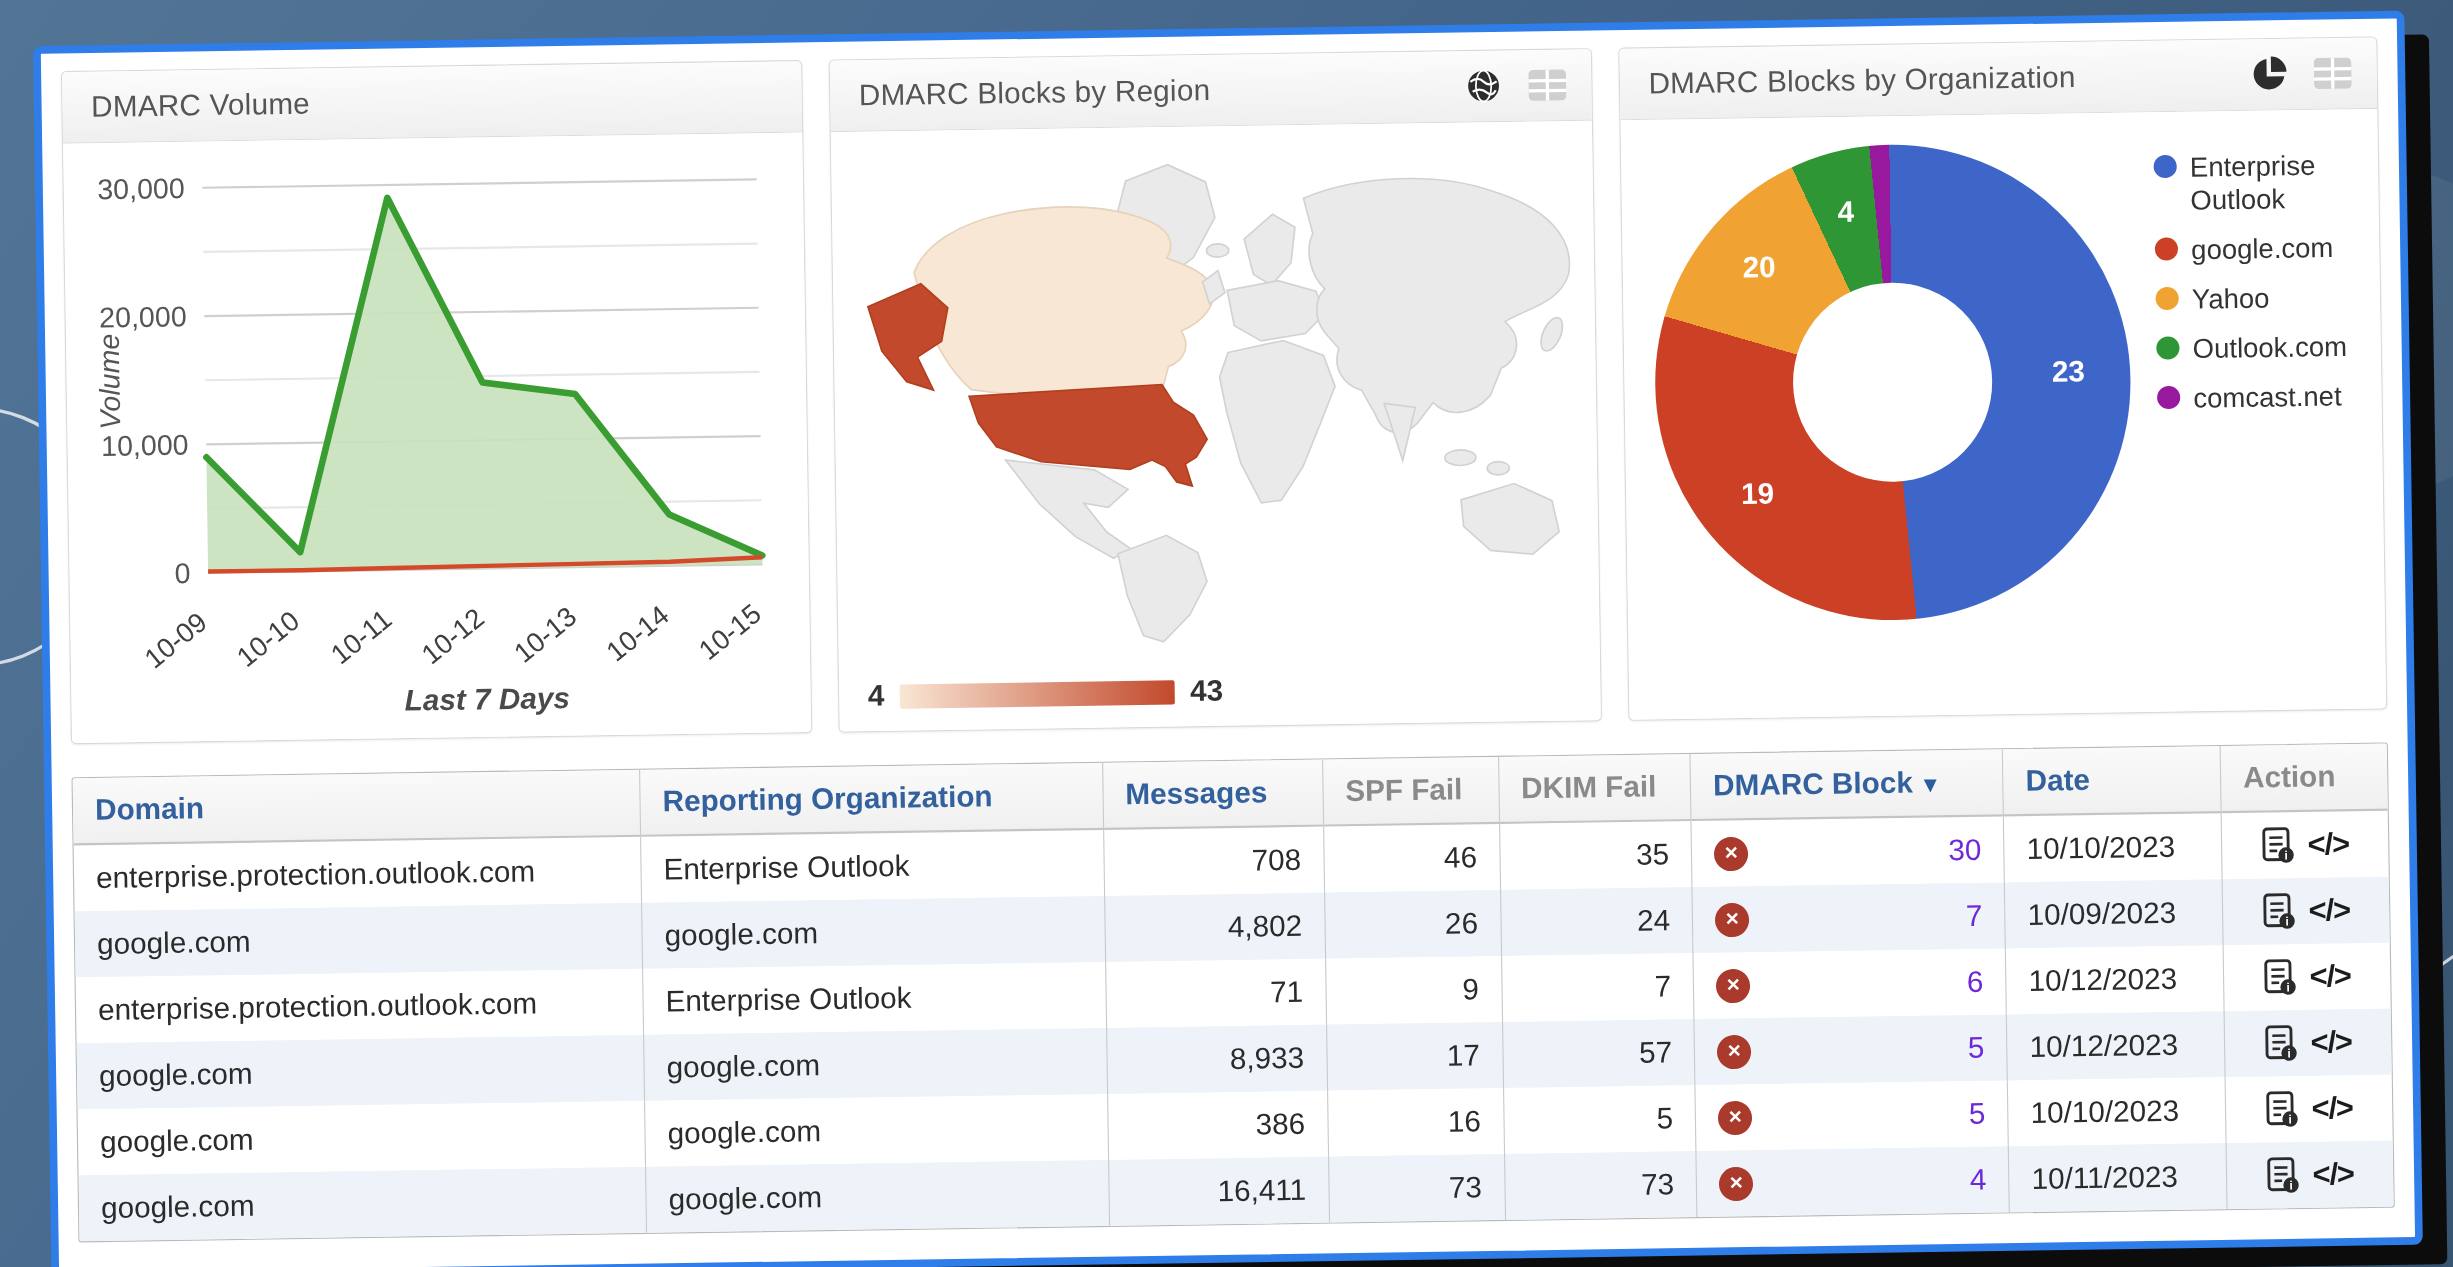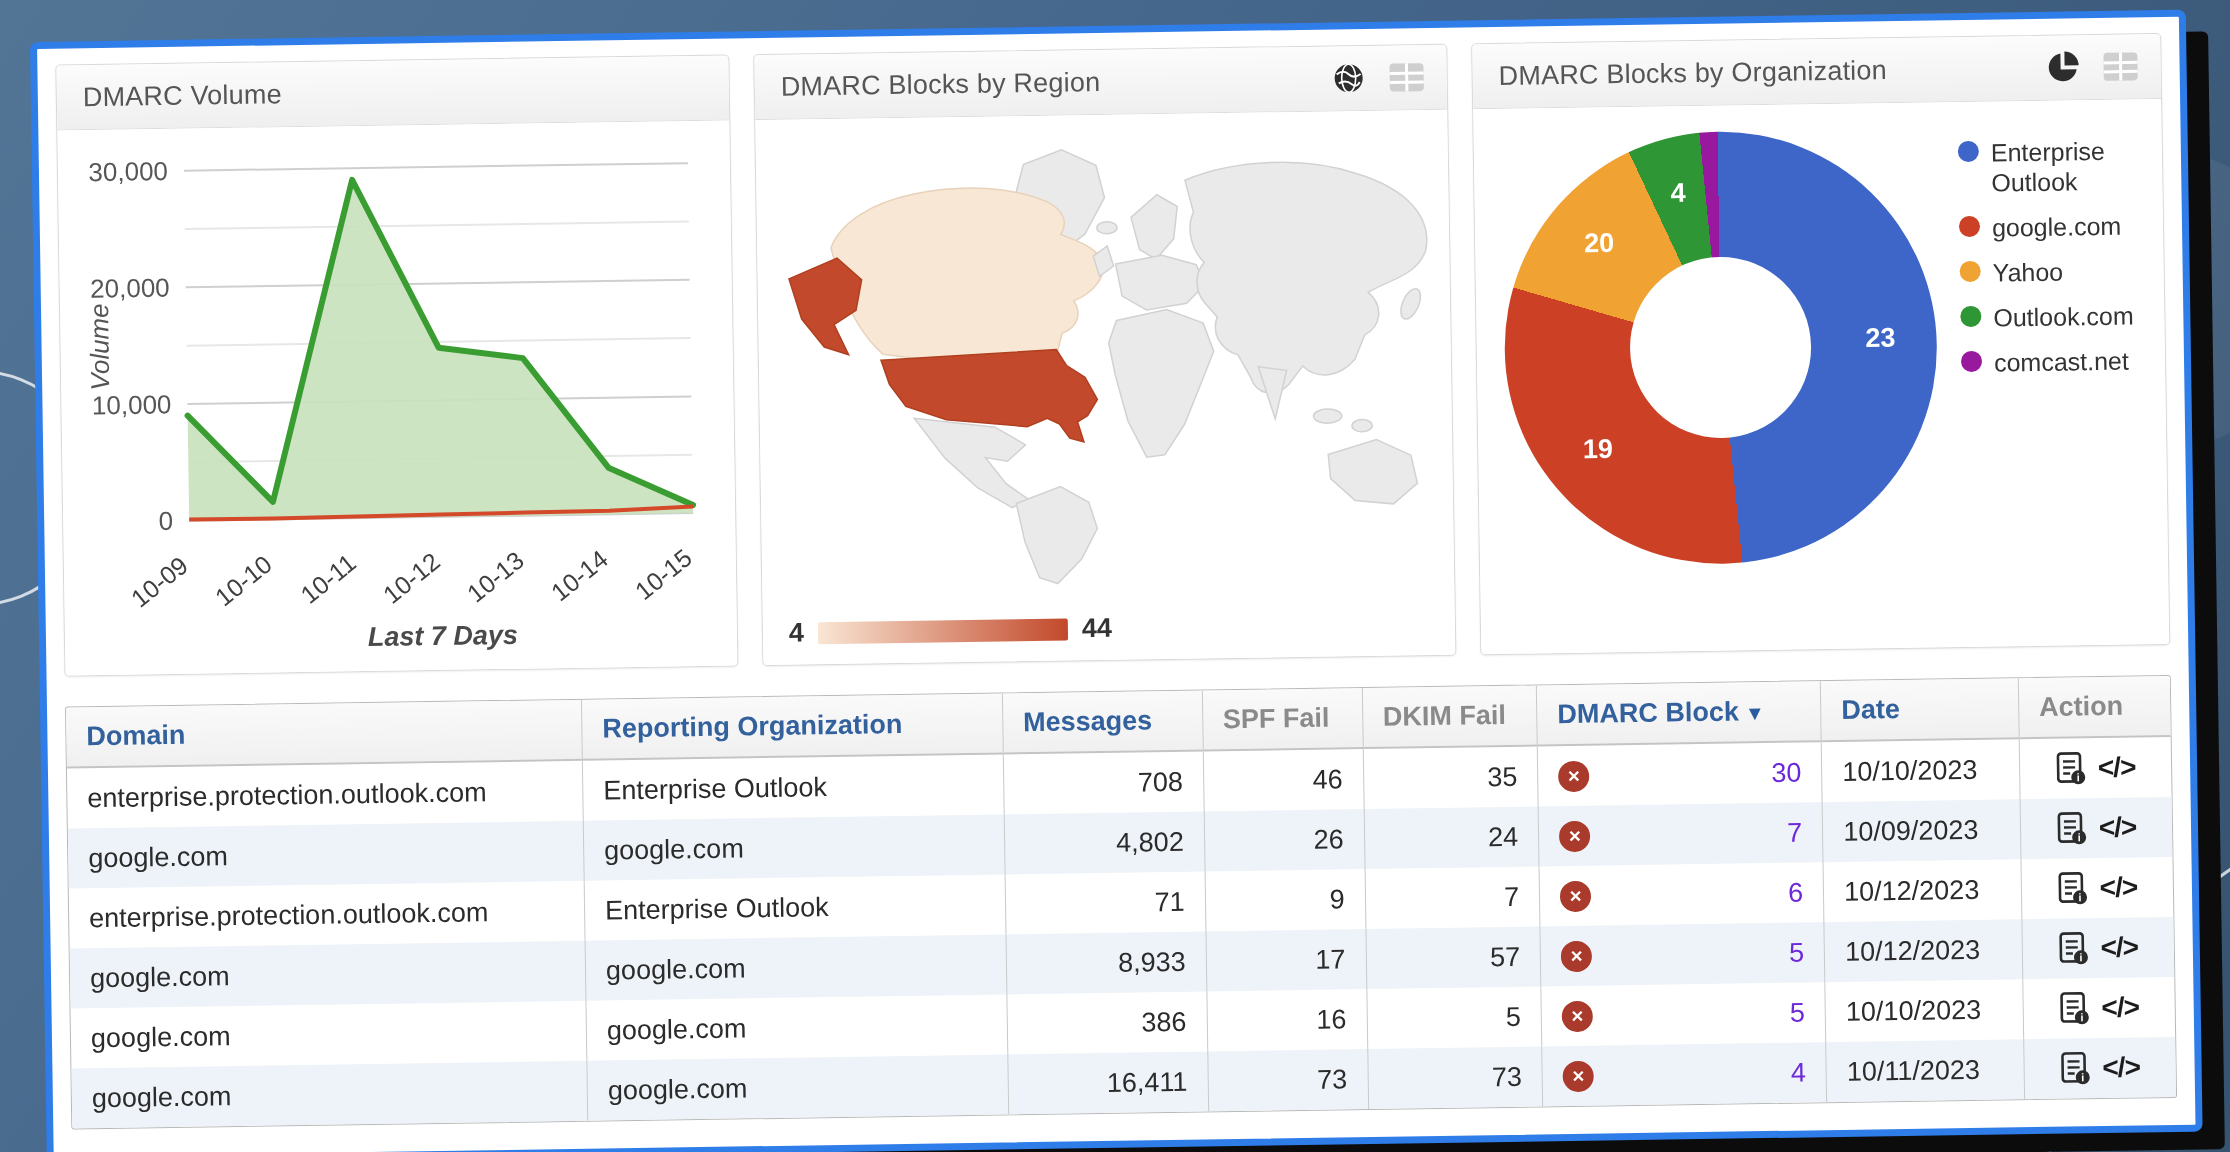--- a/index.html
+++ b/index.html
@@ -179,21 +179,21 @@
             <ellipse cx="644" cy="186" rx="8" ry="16" fill="#eaeaea" stroke="#d2d2d2" stroke-width="1.5" transform="rotate(24 644 186)"></ellipse>
 
             <ellipse cx="560" cy="296" rx="14" ry="7" fill="#eaeaea" stroke="#d2d2d2" stroke-width="1.5"></ellipse>
             <ellipse cx="594" cy="306" rx="10" ry="6" fill="#eaeaea" stroke="#d2d2d2" stroke-width="1.5"></ellipse>
 
             <path d="M560,334 L608,320 L642,336 L648,364 L624,384 L586,380 L562,358 Z" fill="#eaeaea" stroke="#d2d2d2" stroke-width="1.5"></path>
           </svg>
           <div class="colorbar-wrap">
             <span class="colorbar-label">4</span>
             <span class="colorbar" id="colorbar-gradient" style="background: linear-gradient(to right, rgb(249, 230, 212), rgb(194, 73, 43));"></span>
-            <span class="colorbar-label">44</span>
+            <span class="colorbar-label">43</span>
           </div>
         </div>
       </div>
 
       <div class="panel p3">
         <div class="panel-header">
           <span class="panel-title">DMARC Blocks by Organization</span>
           <span class="header-icons">
             <span class="hicon">
               <svg width="34" height="34" viewBox="0 0 34 34">

